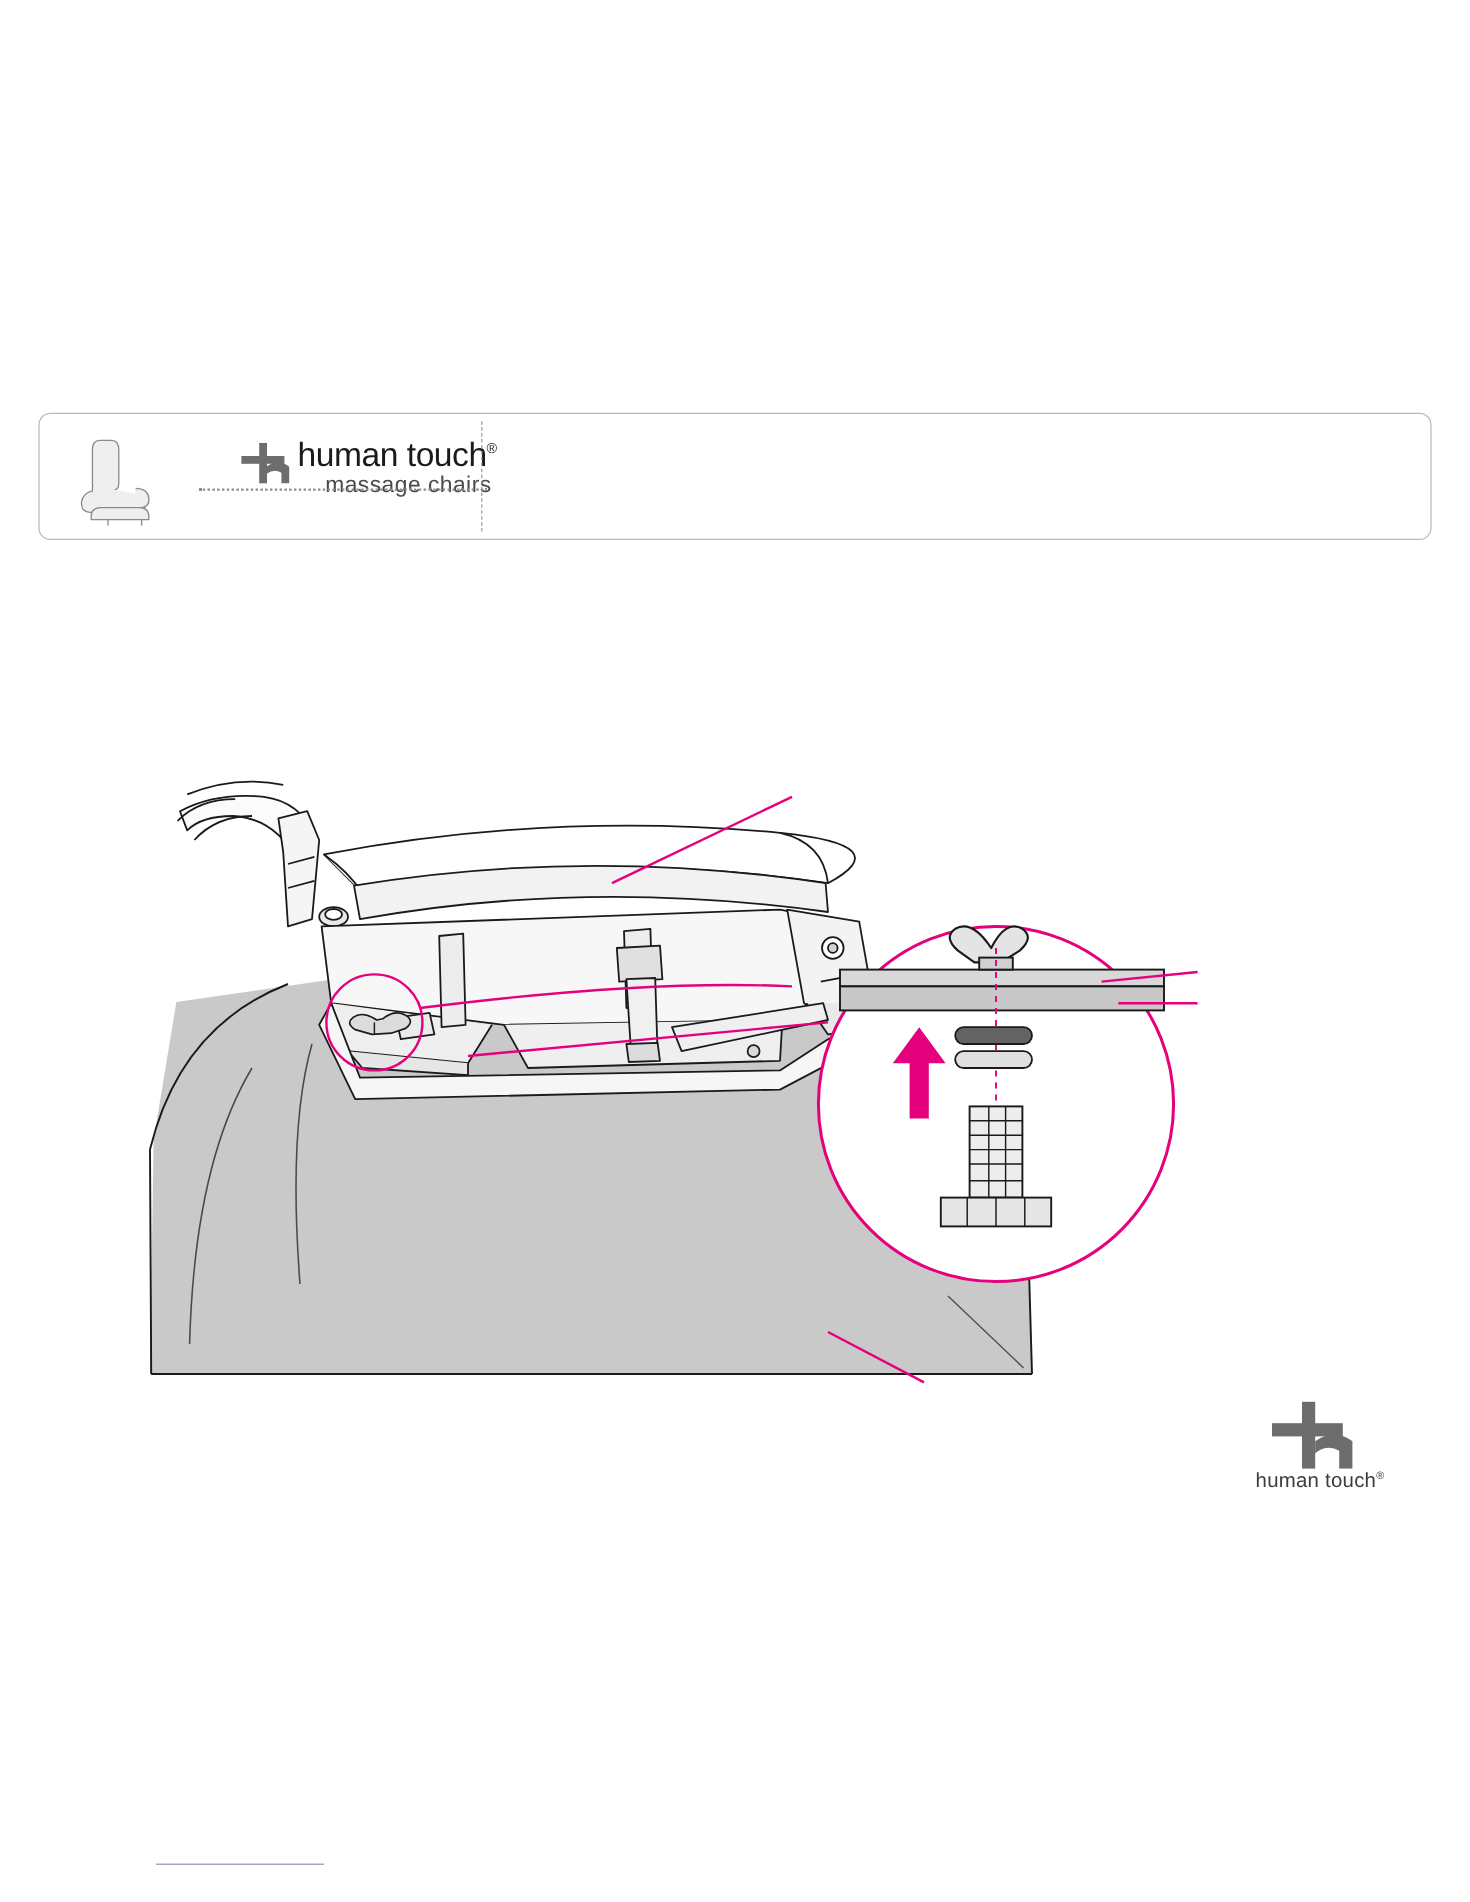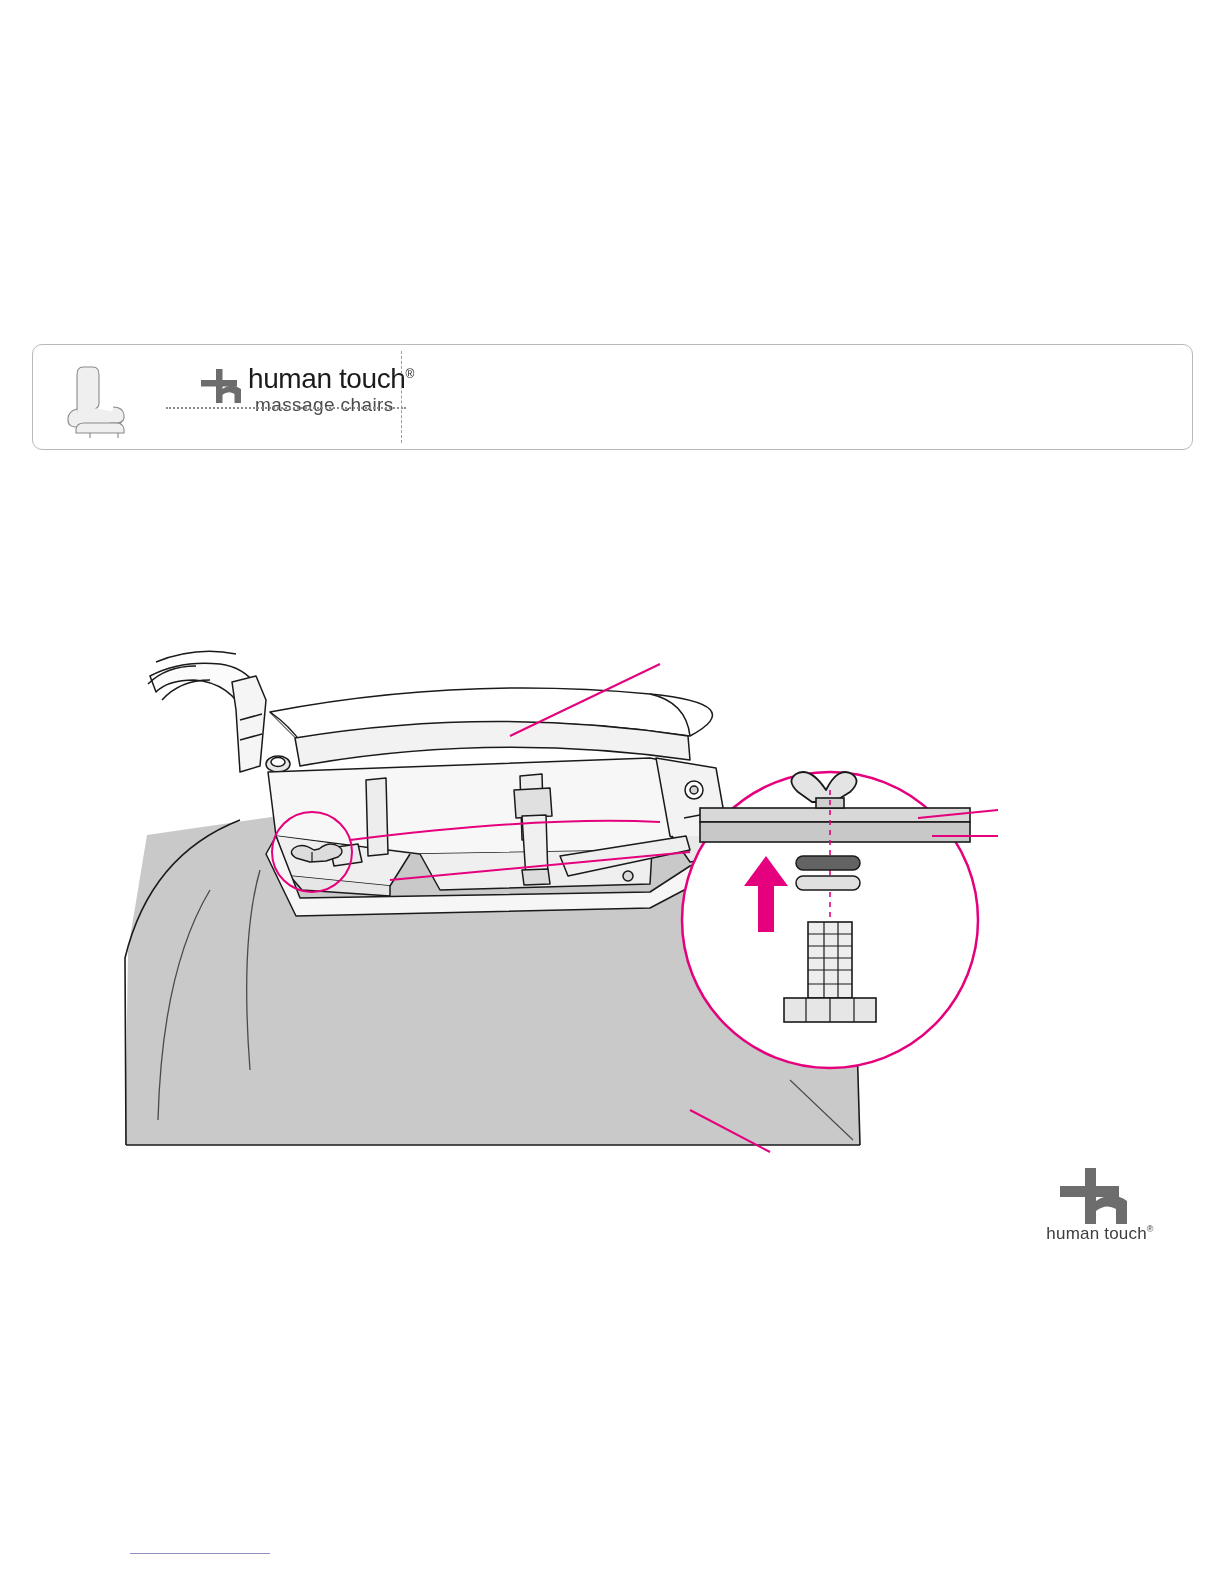--- a/index.html
+++ b/index.html
@@ -91,21 +91,21 @@
     color: #1b1b1b;
     letter-spacing: -0.4px;
     white-space: nowrap;
   }
   .brand-word .reg {
     font-size: 12px;
     vertical-align: super;
   }
   .brand-sub {
     position: absolute;
-    left: 54px;
+    left: 70px;
     top: 31px;
     font-size: 19px;
     color: #4a4a4a;
     letter-spacing: .4px;
     white-space: nowrap;
   }
   .brand-dots {
     position: absolute;
     left: 133px;
     top: 62px;

